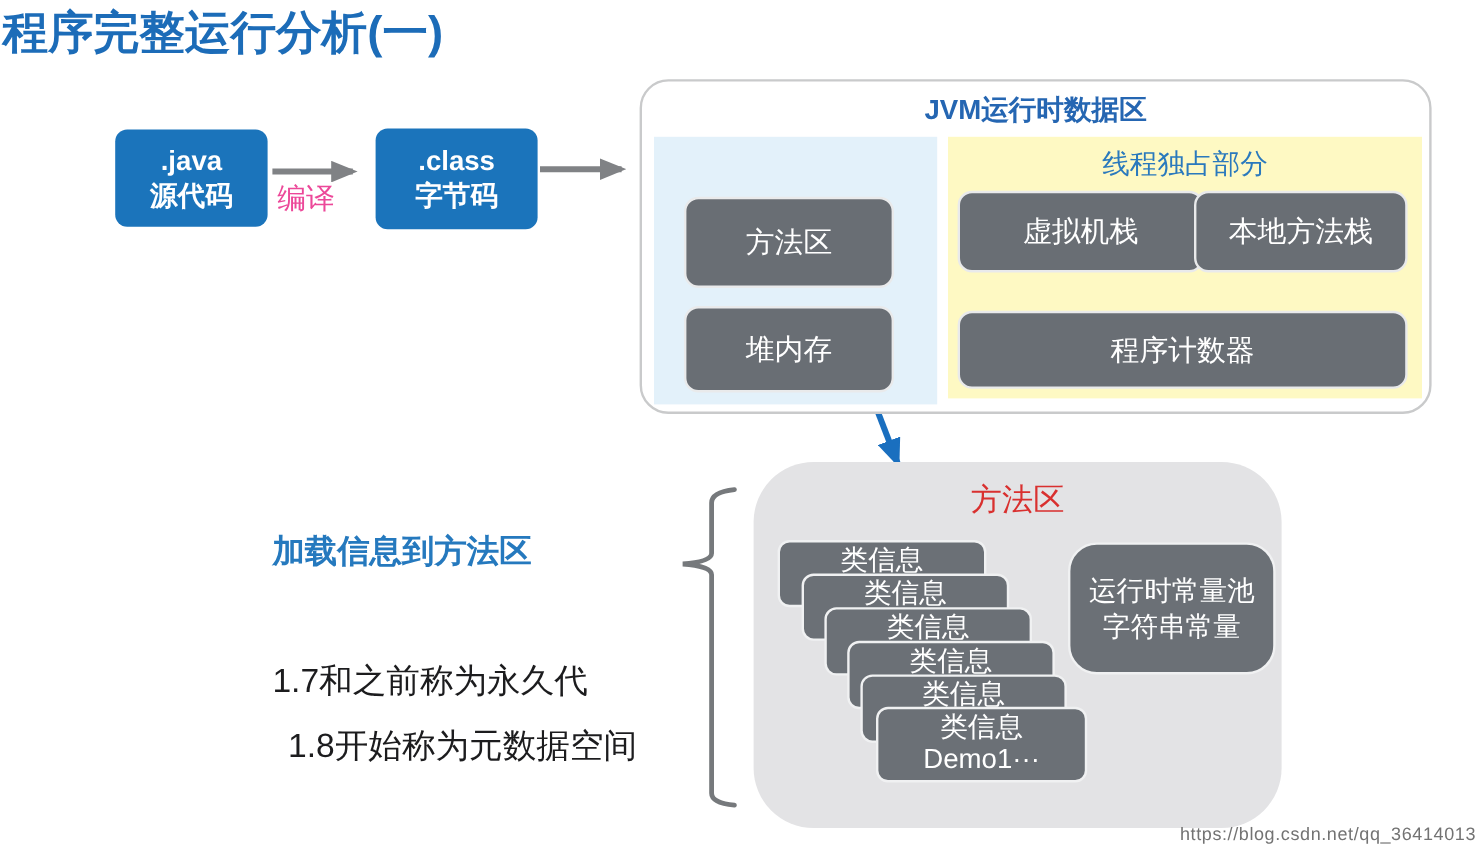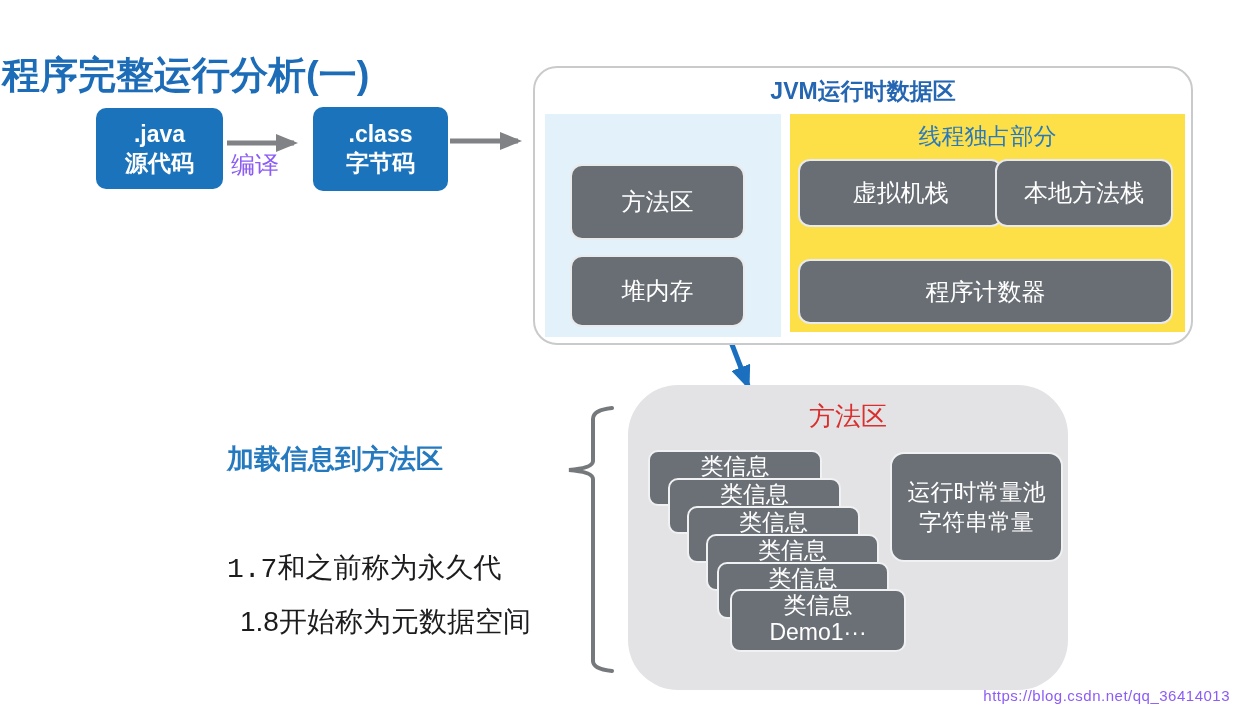--- a/index.html
+++ b/index.html
@@ -3,41 +3,41 @@
 <meta charset="utf-8">
 <style>
   html,body{margin:0;padding:0;background:#fff;}
   .canvas{
     position:relative;width:1236px;height:710px;overflow:hidden;background:#ffffff;
     font-family:"Liberation Sans","DejaVu Sans",sans-serif;
   }
   .abs{position:absolute;}
   
   .slide-title{
-    left:2px;top:2px;font-size:38px;font-weight:800;color:#1c6cb8;letter-spacing:0px;margin-top:48px;
+    left:2px;top:2px;font-size:38px;font-weight:800;color:#1c6cb8;letter-spacing:0px;
   }
   
   .blue-box{
     background:#1b74bb;border-radius:10px;color:#fff;font-weight:700;font-size:23px;
     display:flex;flex-direction:column;align-items:center;justify-content:center;
     line-height:1.25;text-align:center;
   }
-  .compile-label{left:231px;top:149px;font-size:24px;color:#8b5cf6;}
+  .compile-label{left:231px;top:149px;font-size:24px;color:#ec4899;}
   
   .jvm-box{
     left:533px;top:66px;width:660px;height:279px;background:#ffffff;
     border:2px solid #c9cacb;border-radius:24px;box-sizing:border-box;
   }
   .jvm-title{
     position:absolute;left:0;top:8px;width:100%;text-align:center;
     font-size:23px;font-weight:700;color:#2566b2;
   }
   .section{position:absolute;box-sizing:border-box;}
   .shared-section{left:10px;top:46px;width:236px;height:223px;background:#e3f1fa;}
-  .exclusive-section{left:255px;top:46px;width:395px;height:218px;background:#fde047;}
+  .exclusive-section{left:255px;top:46px;width:395px;height:218px;background:#fef9c3;}
   .section-label{
     position:absolute;left:0;top:7px;width:100%;text-align:center;
     font-size:23px;font-weight:500;color:#2a79bd;
   }
   .dark-box{
     position:absolute;background:#696e74;border:2px solid #e9eaeb;border-radius:12px;
     box-sizing:border-box;color:#fff;font-size:24px;
     display:flex;align-items:center;justify-content:center;text-align:center;
   }
   
@@ -48,30 +48,30 @@
     position:absolute;left:0;top:14px;width:100%;text-align:center;
     font-size:26px;font-weight:500;color:#d9302f;
   }
   .class-card{
     position:absolute;background:#6b7076;border:2px solid #f0f1f2;border-radius:10px;
     box-sizing:border-box;color:#fff;font-size:23px;text-align:center;line-height:27px;
     padding-top:1px;overflow:hidden;
   }
   .pool-card{
     position:absolute;left:262px;top:67px;width:173px;height:110px;
-    background:#6b7076;border:2px solid #f0f1f2;border-radius:14px;box-sizing:border-box;
+    background:#6b7076;border:2px solid #f0f1f2;border-radius:24px;box-sizing:border-box;
     color:#fff;font-size:23px;line-height:30px;text-align:center;
     display:flex;flex-direction:column;align-items:center;justify-content:center;
   }
   
   .notes-heading{left:227px;top:441px;font-size:27px;font-weight:700;color:#2579be;}
   .notes-line{font-size:28px;color:#1c1c1e;}
   
   .watermark{
-    right:6px;bottom:6px;font-size:15px;color:#8b5cf6;letter-spacing:.5px;
+    right:6px;bottom:6px;font-size:15px;color:#737373;letter-spacing:.5px;
   }
   svg.overlay{position:absolute;left:0;top:0;pointer-events:none;}
 </style>
 </head>
 <body>
 
 <div class="canvas">
 
   <div class="abs slide-title">程序完整运行分析(一)</div>
 
@@ -129,21 +129,21 @@
       <div>Demo1···</div>
     </div>
 
     <div class="pool-card">
       <div>运行时常量池</div>
       <div>字符串常量</div>
     </div>
   </div>
 
   <div class="abs notes-heading">加载信息到方法区</div>
-  <div class="abs notes-line" style="left:227px;top:549px;font-family:Liberation Mono, monospace;">1.7和之前称为永久代</div>
+  <div class="abs notes-line" style="left:227px;top:549px;">1.7和之前称为永久代</div>
   <div class="abs notes-line" style="left:240px;top:603px;">1.8开始称为元数据空间</div>
 
   <svg class="abs" style="left:812px;top:624px;" width="18" height="24" viewBox="0 0 18 24">
     <path d="M1,1 L1,17 L5,13.5 L8,20.5 L11,19.2 L8,12.5 L13.5,12.5 Z" fill="#ffffff" stroke="#4a4d50" stroke-width="1.4"></path>
   </svg>
 
   <div class="abs watermark">https://blog.csdn.net/qq_36414013</div>
 
 </div>
 

